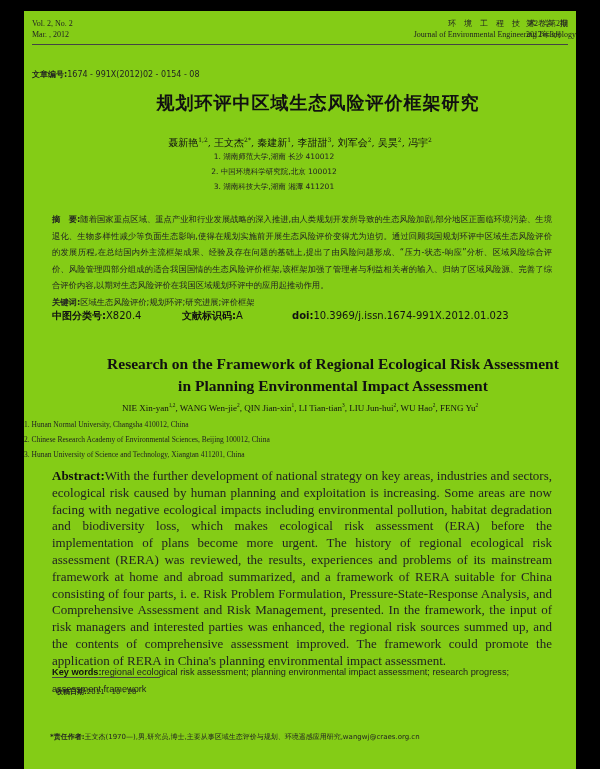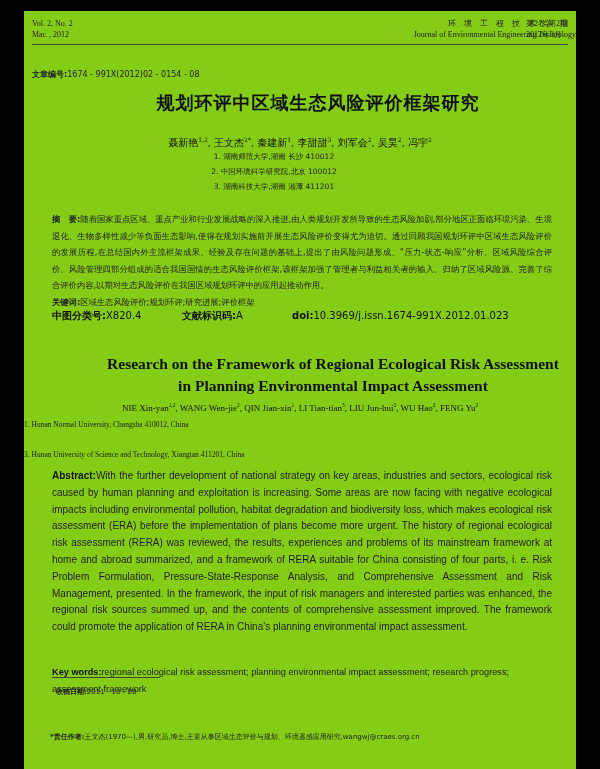--- a/index.html
+++ b/index.html
@@ -28,21 +28,21 @@
   }
   .abs-cn b { font-weight:bold; }
   .meta-cn { top:298px; left:28px; width:500px; font-family:"DejaVu Sans", sans-serif; font-size:10px; }
   .meta-cn span { display:inline-block; }
   .meta-cn b { font-weight:bold; }
   .title-en { left:0; width:552px; text-align:center; font-family:"Liberation Serif", serif; font-size:15.5px; font-weight:bold;margin-left:33px; }
   .authors-en { left:0; width:552px; top:392px; text-align:center; font-size:9px; }
   .affil-en { left:0; width:552px; text-align:left; font-size:7.5px; color:#222; }
   .abs-en {
     position:absolute; left:28px; width:500px; top:457px;
-    font-family:Liberation Sans, sans-serif; font-size:10px; line-height:16.8px; color:#222;
+    font-family:Liberation Serif, serif; font-size:13px; line-height:16.8px; color:#222;
     text-align:justify; white-space:normal;
   }
   .abs-en b { font-weight:bold; color:#111; }
   .kw-en {
     position:absolute; left:28px; width:500px; top:625px;
     font-family:Liberation Sans, sans-serif; font-size:9.2px; line-height:16.8px; color:#222; white-space:normal;margin-top:28px;
   }
   .kw-en b { font-weight:bold; color:#111; }
   .foot-rule { left:28px; top:666px; width:108px; border-top:1px solid #444; height:0; }
   .foot { left:32px; font-family:"DejaVu Sans", sans-serif; font-size:7px; color:#222; }
@@ -104,20 +104,21 @@
     <span>NIE Xin-yan</span><sup>1,2</sup>,
     <span>WANG Wen-jie</span><sup>2</sup>,
     <span>QIN Jian-xin</span><sup>1</sup>,
     <span>LI Tian-tian</span><sup>3</sup>,
     <span>LIU Jun-hui</span><sup>2</sup>,
     <span>WU Hao</span><sup>2</sup>,
     <span>FENG Yu</span><sup>2</sup>
   </div>
 
   <div class="abs affil-en" style="top:409px">1. Hunan Normal University, Changsha 410012, China</div>
+  <div class="abs affil-en" style="top:424px">2. Chinese Research Academy of Environmental Sciences, Beijing 100012, China</div>
   <div class="abs affil-en" style="top:439px">3. Hunan University of Science and Technology, Xiangtan 411201, China</div>
 
   <div class="abs-en">
     <b>Abstract:</b><span>With the further development of national strategy on key areas, industries and sectors, ecological risk caused by human planning and exploitation is increasing. Some areas are now facing with negative ecological impacts including environmental pollution, habitat degradation and biodiversity loss, which makes ecological risk assessment (ERA) before the implementation of plans become more urgent. The history of regional ecological risk assessment (RERA) was reviewed, the results, experiences and problems of its mainstream framework at home and abroad summarized, and a framework of RERA suitable for China consisting of four parts, i. e. Risk Problem Formulation, Pressure-State-Response Analysis, and Comprehensive Assessment and Risk Management, presented. In the framework, the input of risk managers and interested parties was enhanced, the regional risk sources summed up, and the contents of comprehensive assessment improved. The framework could promote the application of RERA in China's planning environmental impact assessment.</span>
   </div>
 
   <div class="kw-en">
     <b>Key words:</b><span>regional ecological risk assessment; planning environmental impact assessment; research progress; assessment framework</span>
   </div>
 

